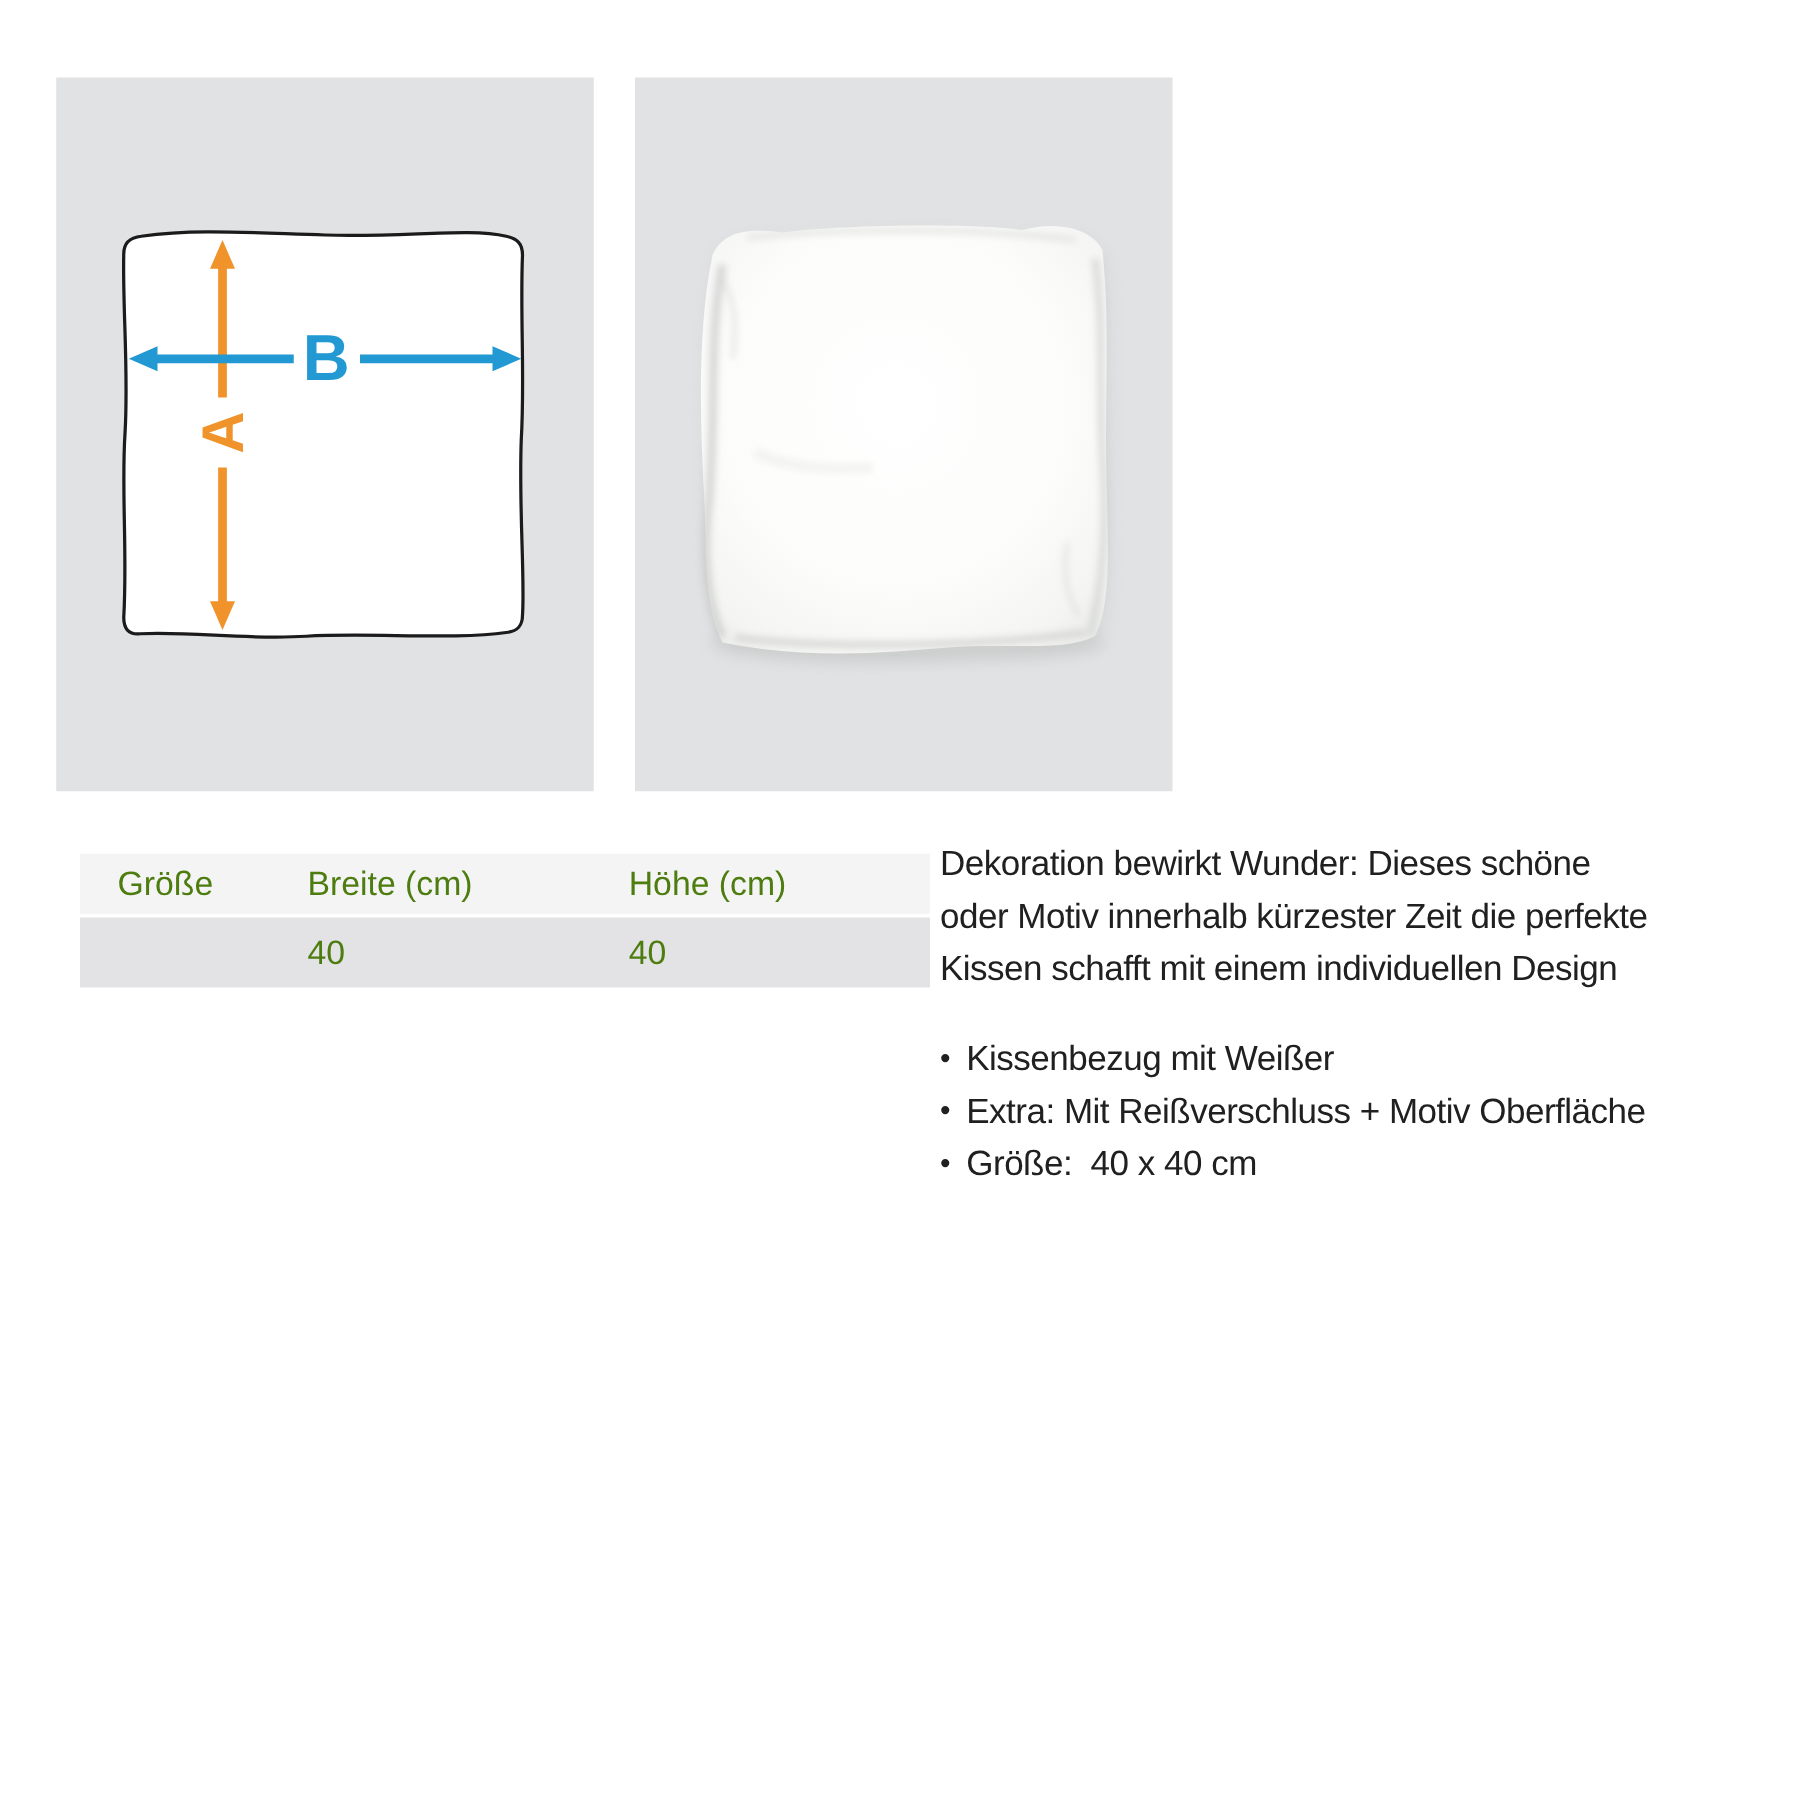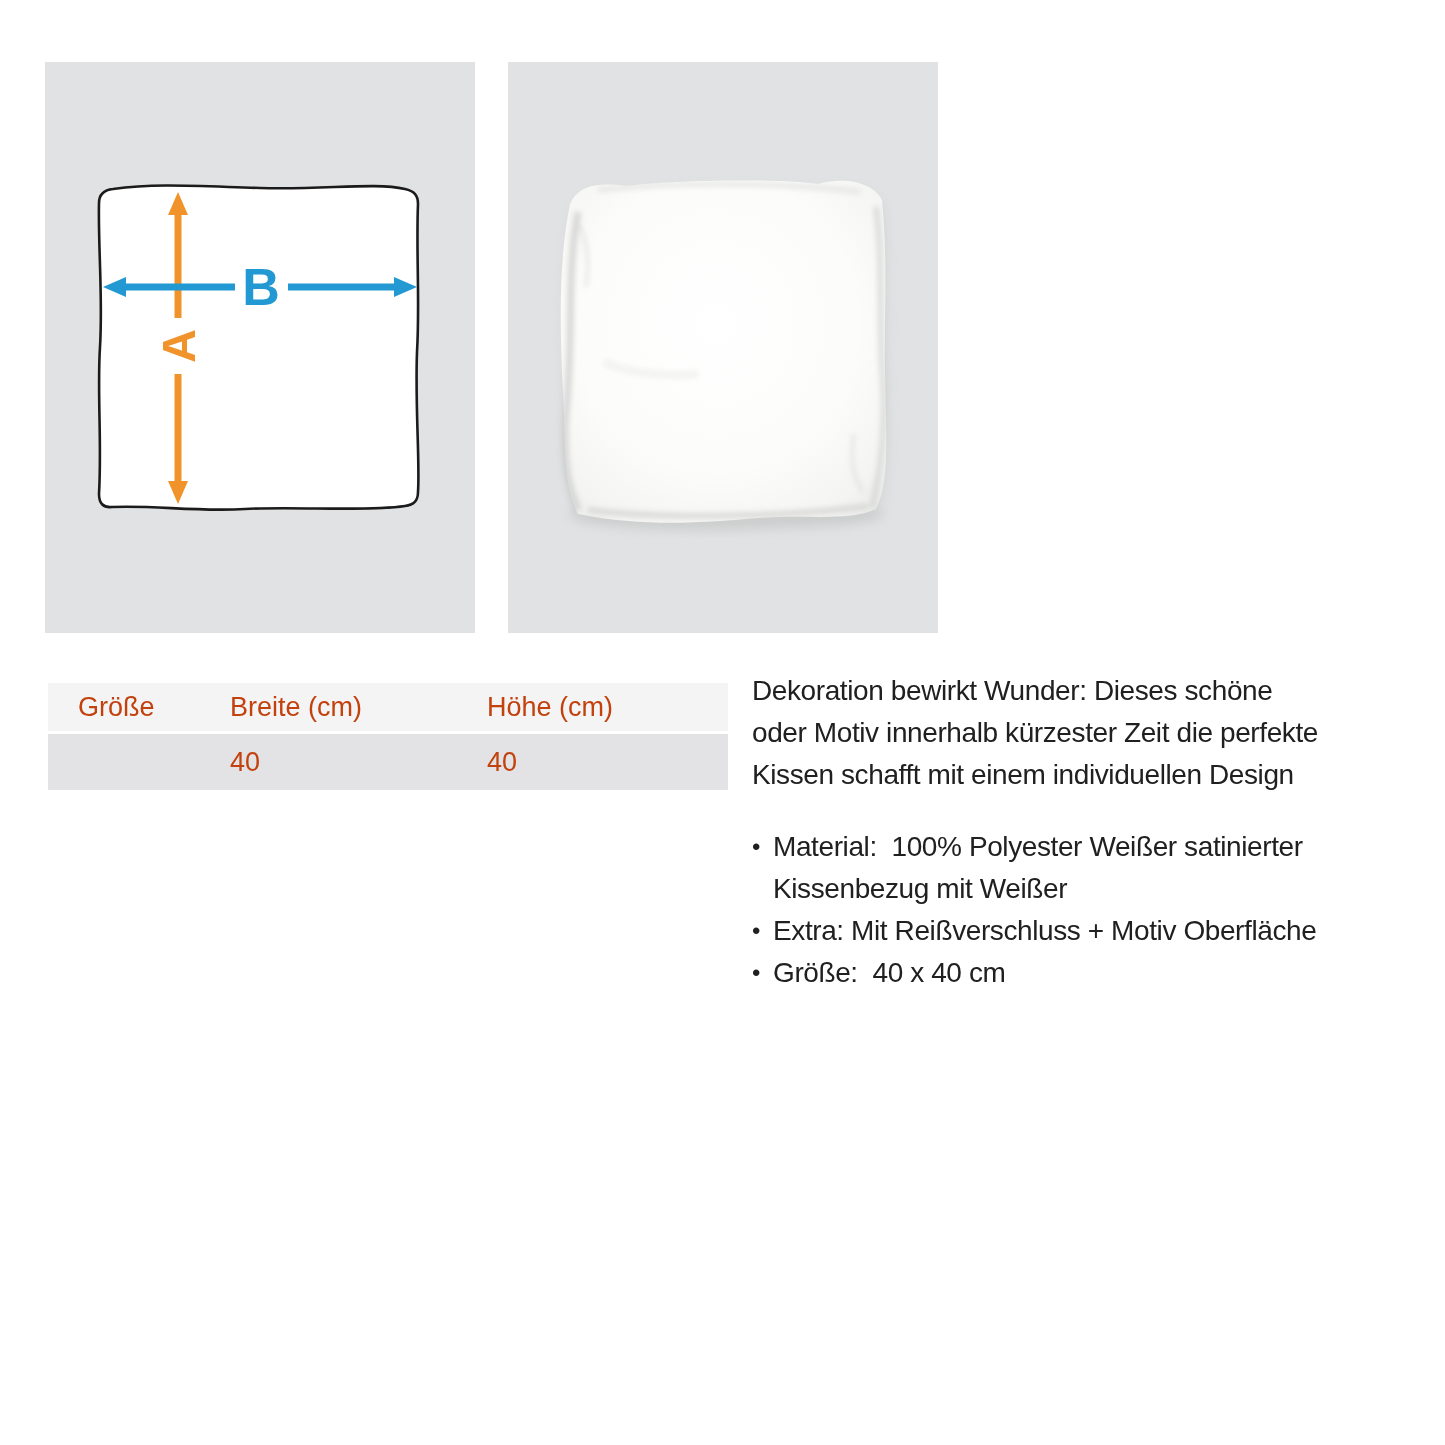--- a/index.html
+++ b/index.html
@@ -16,24 +16,24 @@
     width: 430px; height: 571px;
     background: #e1e2e4;
   }
   #panel-left  { left: 45px; }
   #panel-right { left: 508px; }
   .panel svg { display: block; width: 430px; height: 571px; }
 
   
   #size-table {
     position: absolute;
-    left: 48px; top: 683px;
+    left: 64px; top: 683px;
     width: 680px;
     font-size: 27px;
-    color: #c2410c;
+    color: #4d7c0f;
   }
   .t-row { display: flex; align-items: center; }
   .t-head { height: 48px; background: #f4f4f5; }
   .t-data { height: 56px; background: #e3e3e5; margin-top: 3px; }
   .t-cell { white-space: pre; }
   .t-c1 { padding-left: 30px; width: 182px; box-sizing: border-box; }
   .t-c2 { width: 257px; box-sizing: border-box; }
   .t-c3 { flex: 1; box-sizing: border-box; }
 
   
@@ -149,21 +149,20 @@
 <div id="description">
   <div>
       <div class="line">Dekoration bewirkt Wunder: Dieses schöne</div>
       <div class="line">oder Motiv innerhalb kürzester Zeit die perfekte</div>
       <div class="line">Kissen schafft mit einem individuellen Design</div>
     </div>
   <div id="bullet-list">
     <div class="bullet">
       <div class="bullet-dot">•</div>
       <div class="bullet-text">
-          <div class="line">Material:  100% Polyester Weißer satinierter</div>
           <div class="line">Kissenbezug mit Weißer</div>
         </div>
     </div>
     <div class="bullet">
       <div class="bullet-dot">•</div>
       <div class="bullet-text">
           <div class="line">Extra: Mit Reißverschluss + Motiv Oberfläche</div>
         </div>
     </div>
     <div class="bullet">

